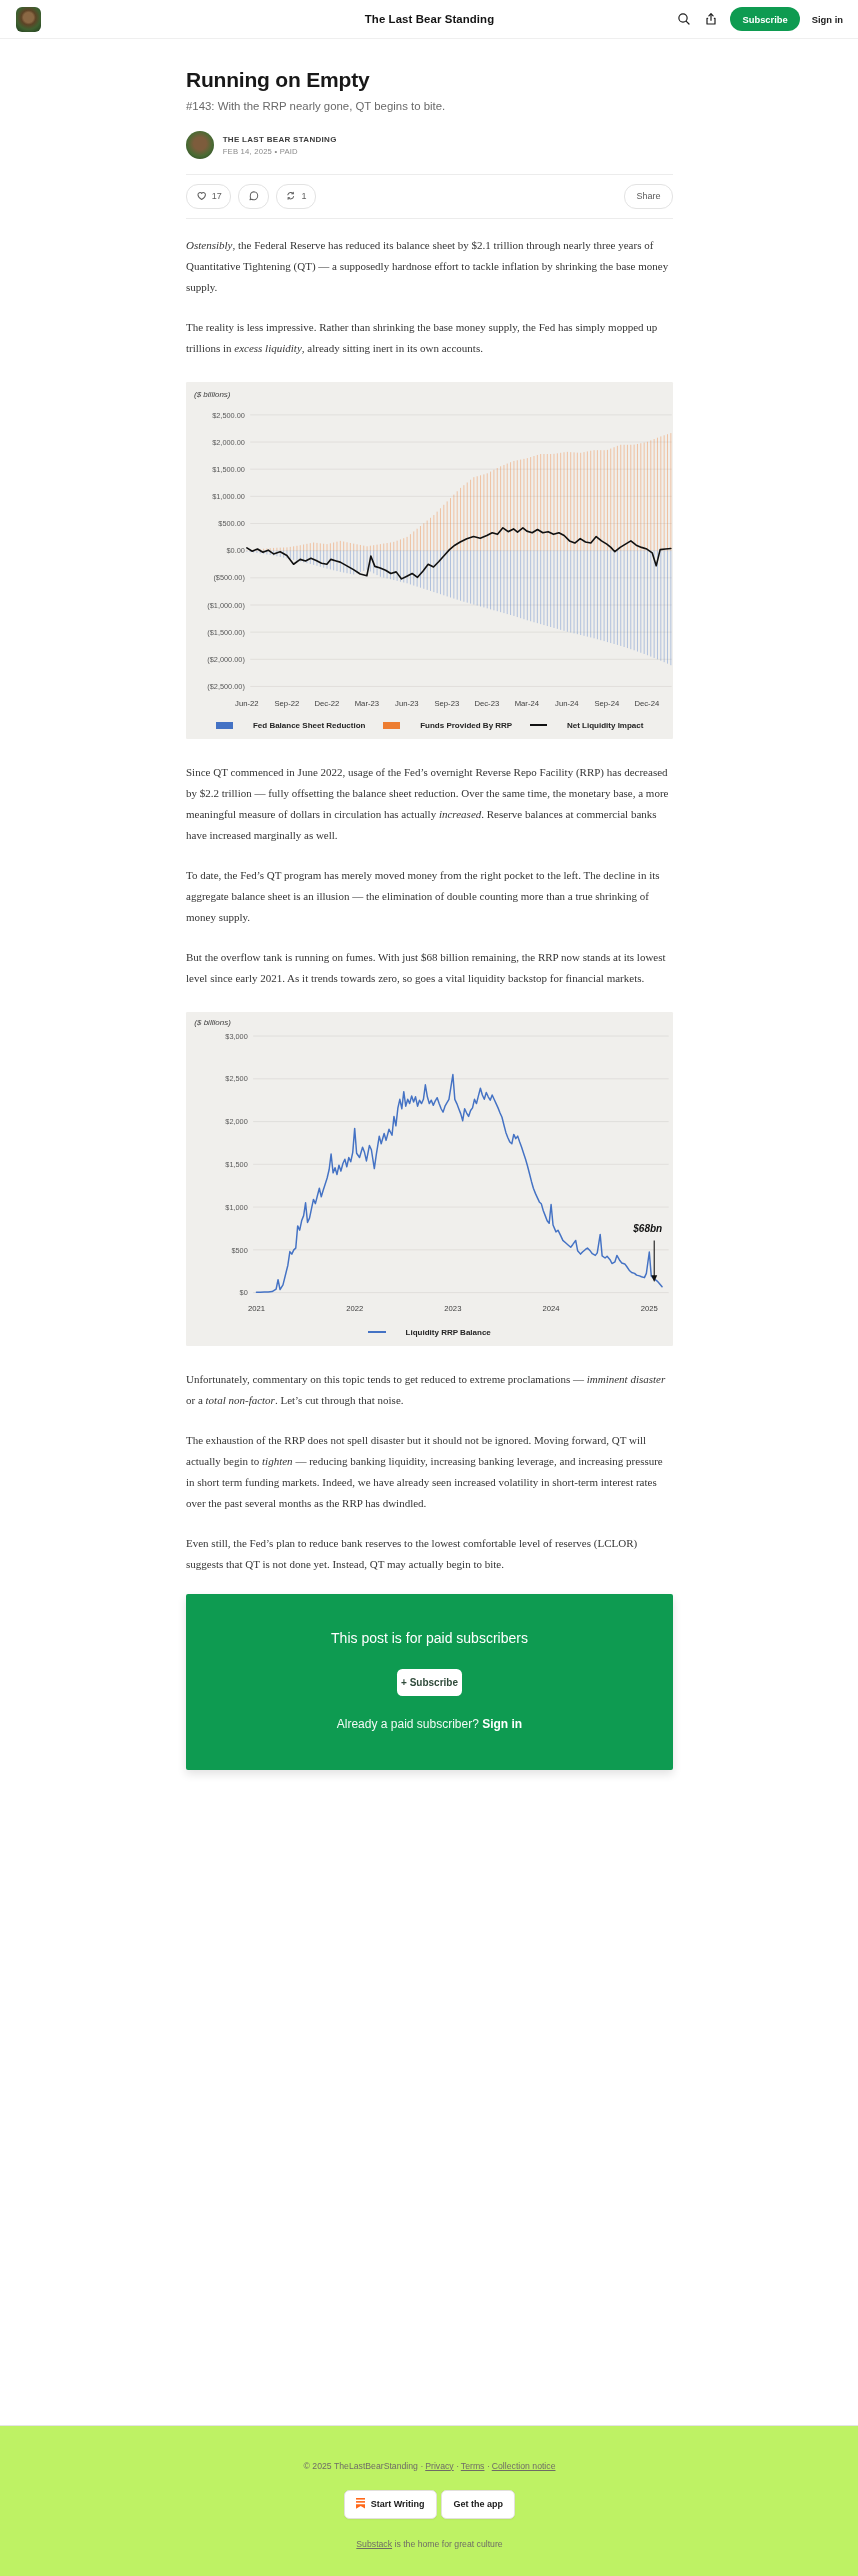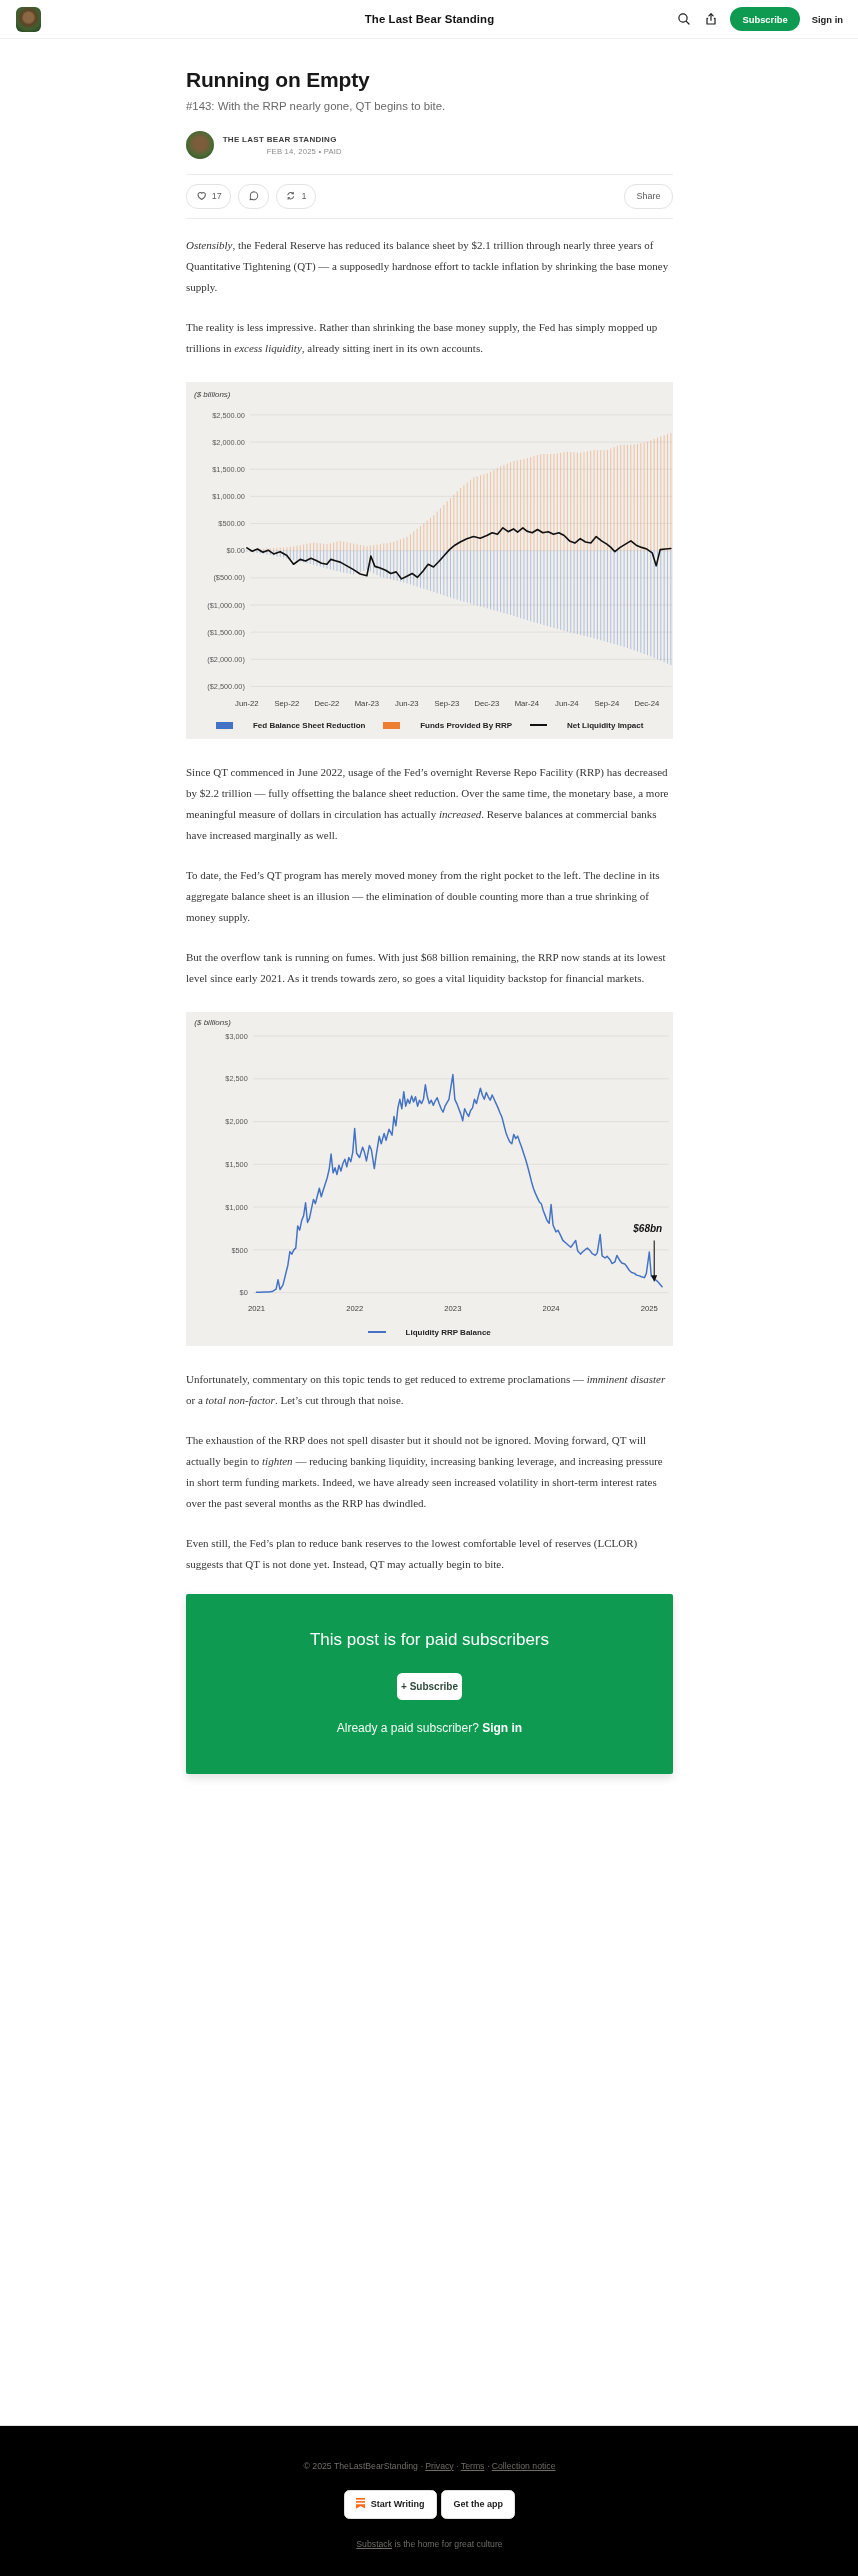--- a/index.html
+++ b/index.html
@@ -13,21 +13,21 @@
   .icon-btn svg{stroke:#1f1f1f;fill:none;stroke-width:1.8;stroke-linecap:round;stroke-linejoin:round;}
   .subscribe-pill{background:var(--brand);color:#fff;font-weight:bold;font-size:9.4px;border:none;border-radius:12.7px;padding:6.7px 12px;cursor:pointer;}
   .signin-link{font-size:9.4px;font-weight:600;color:#1c1c1c;cursor:pointer;}
   
   .content{width:487px;margin:0 auto;}
   .post-title{font-size:21px;font-weight:bold;color:#181818;margin:29px 0 6.7px 0;letter-spacing:-0.2px;}
   .post-subtitle{font-size:11.4px;color:#696969;margin:0 0 17.4px 0;line-height:1.35;}
   .byline{display:flex;align-items:center;gap:8.7px;margin-bottom:14.7px;}
   .avatar{width:28px;height:28px;border-radius:50%;background:radial-gradient(circle at 50% 45%,#7d5c3c 0 30%,#4a6a33 60%,#203c1e 100%);flex:0 0 auto;}
   .byline-name{font-size:8px;font-weight:bold;color:#3d3d3d;letter-spacing:0.3px;margin-bottom:2.7px;}
-  .byline-date{font-size:7.7px;color:#8a8a8a;letter-spacing:0.2px;margin-left:44px;}
+  .byline-date{font-size:7.7px;color:#8a8a8a;letter-spacing:0.2px;}
   .divider{border-top:0.7px solid #ececec;}
   .actions-row{display:flex;align-items:center;padding:8.7px 0;}
   .pill{display:flex;align-items:center;gap:4.7px;border:0.7px solid #e3e3e3;border-radius:12px;height:23px;padding:0 8.7px;margin-right:6.7px;color:#616161;font-size:9px;cursor:pointer;background:#fff;}
   .pill svg{stroke:#616161;fill:none;stroke-width:1.5;stroke-linecap:round;stroke-linejoin:round;}
   .share-pill{margin-left:auto;margin-right:0;padding:0 11.4px;color:#5a5a5a;}
   .body-wrap{margin-top:16px;}
   .body-para{font-family:"Liberation Serif",serif;font-size:11px;line-height:21px;color:#353535;margin:0 0 19px 0;}
   .body-para em{font-style:italic;}
   
   .chart-block{background:#f0efec;margin:23px 0;border-radius:1.3px;}
@@ -35,26 +35,26 @@
   .tick{font-family:"Liberation Sans",sans-serif;font-size:11px;fill:#595959;}
   .tick2{font-family:"Liberation Sans",sans-serif;font-size:11.5px;fill:#404040;}
   .unit{font-family:"Liberation Sans",sans-serif;font-size:12px;font-style:italic;fill:#3f3f3f;}
   .ann{font-family:"Liberation Sans",sans-serif;font-size:15px;font-style:italic;font-weight:bold;fill:#111;}
   .legend{display:flex;justify-content:center;gap:17.4px;padding:1.3px 0 9.4px 0;}
   .legend-item{display:flex;align-items:center;gap:20px;font-size:8px;font-weight:bold;color:#242424;}
   .sw-rect{width:17.4px;height:6.7px;display:inline-block;}
   .sw-line{width:17.4px;height:2px;display:inline-block;}
   
   .paywall{background:var(--brand);border-radius:2px;margin:16px 0 0 0;padding:36px 0 39px 0;text-align:center;box-shadow:0 4px 9.4px rgba(0,0,0,.12);}
-  .paywall-heading{color:#fff;font-size:17px;margin:0 0 23px 0;font-weight:400;}
+  .paywall-heading{color:#fff;font-size:14px;margin:0 0 23px 0;font-weight:400;}
   .paywall-sub-btn{background:#fff;border:none;border-radius:5.3px;padding:8px 4px;font-size:10px;font-weight:600;color:#2f4a3a;cursor:pointer;}
   .paywall-signin{margin-top:21.4px;color:rgba(255,255,255,.95);font-size:12px;}
   .paywall-signin b{color:#fff;cursor:pointer;}
   
-  .footer{margin-top:auto;background:#000000;border-top:0.7px solid #e4e4e4;text-align:center;padding:35px 0 27px 0;flex:0 0 auto;}
+  .footer{margin-top:auto;background:#bef264;border-top:0.7px solid #e4e4e4;text-align:center;padding:35px 0 27px 0;flex:0 0 auto;}
   .footer-copy{font-size:8.7px;color:#6f6d66;margin-bottom:19px;}
   .footer-copy a{color:#6f6d66;text-decoration:underline;cursor:pointer;}
   .footer-btns{display:flex;justify-content:center;gap:4px;margin-bottom:20px;}
   .footer-btn{display:flex;align-items:center;gap:5.3px;background:#fff;border:0.7px solid #e2e0dc;border-radius:5.3px;padding:7.4px 11.4px;font-size:9px;font-weight:bold;color:#1b1b1b;cursor:pointer;box-shadow:0 0.7px 1.3px rgba(0,0,0,.04);}
   .footer-tag{font-size:8.7px;color:#6f6d66;}
   .footer-tag a{color:#6f6d66;text-decoration:underline;cursor:pointer;}
 </style>
 </head>
 <body>
 

